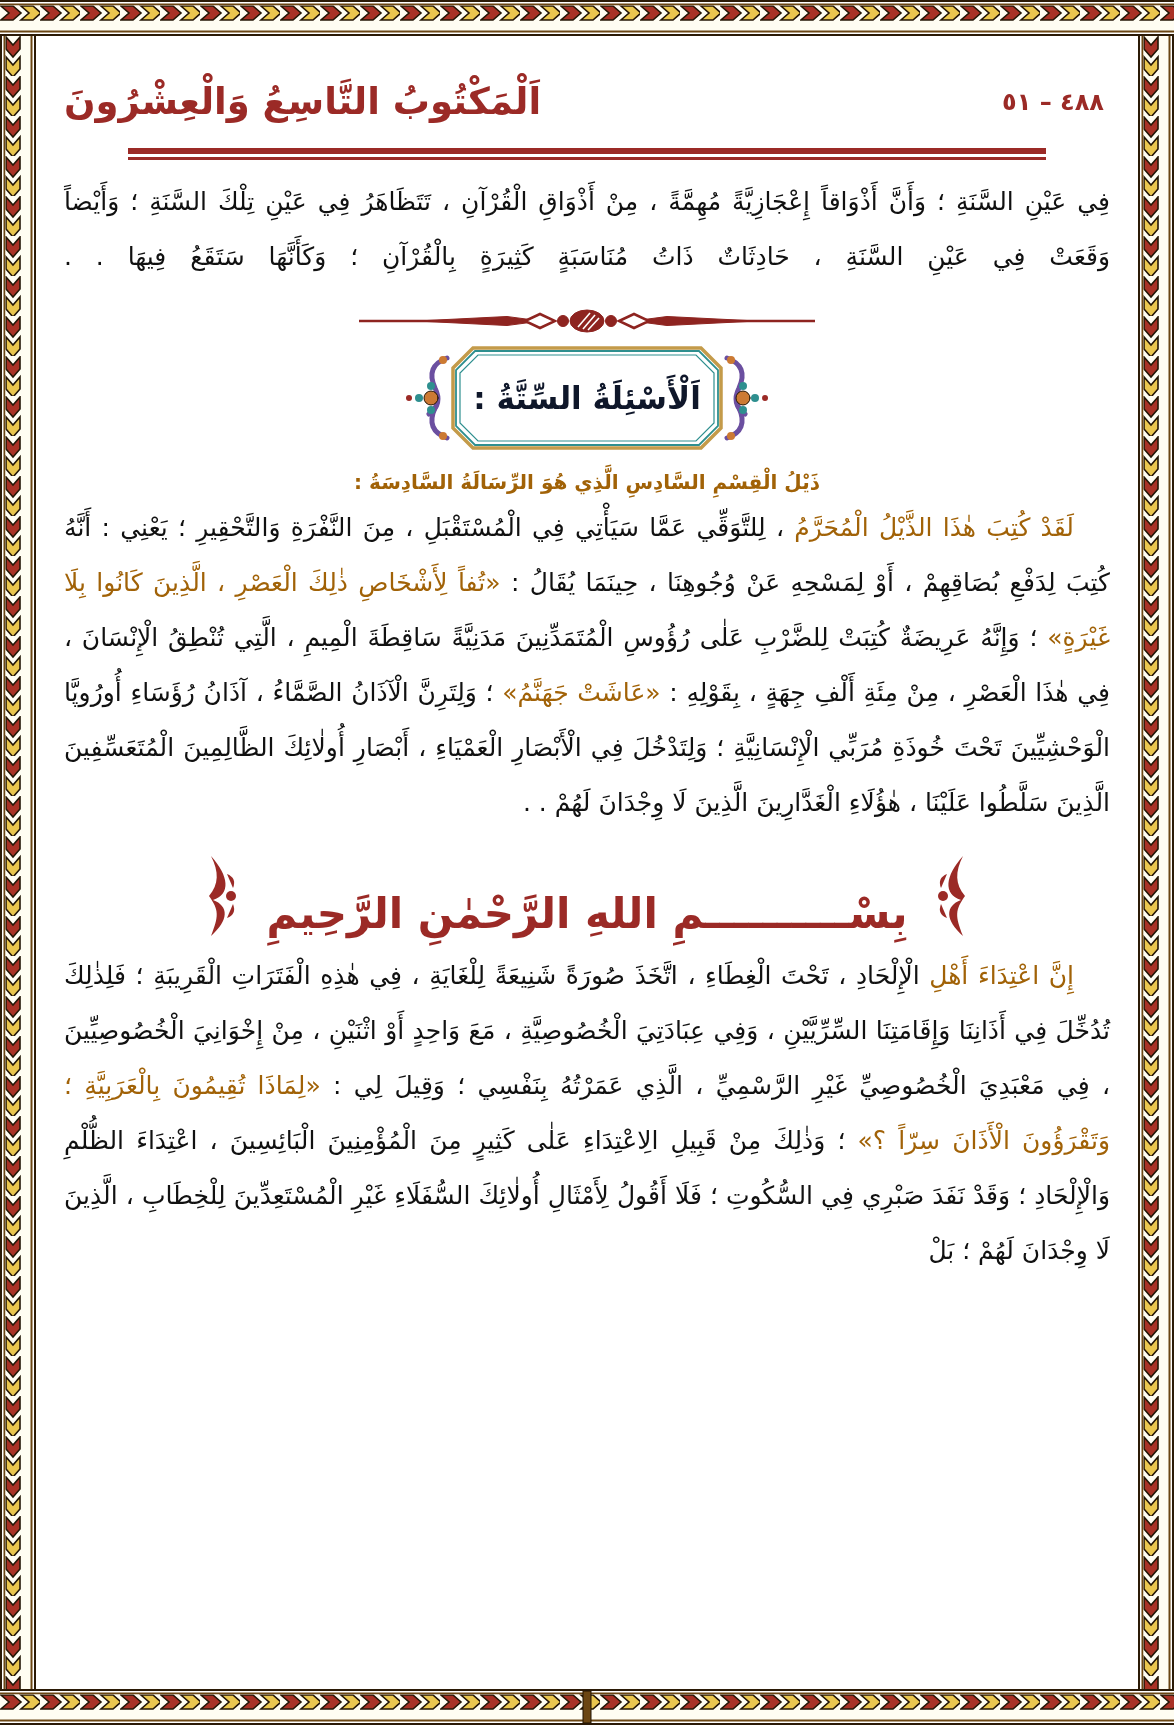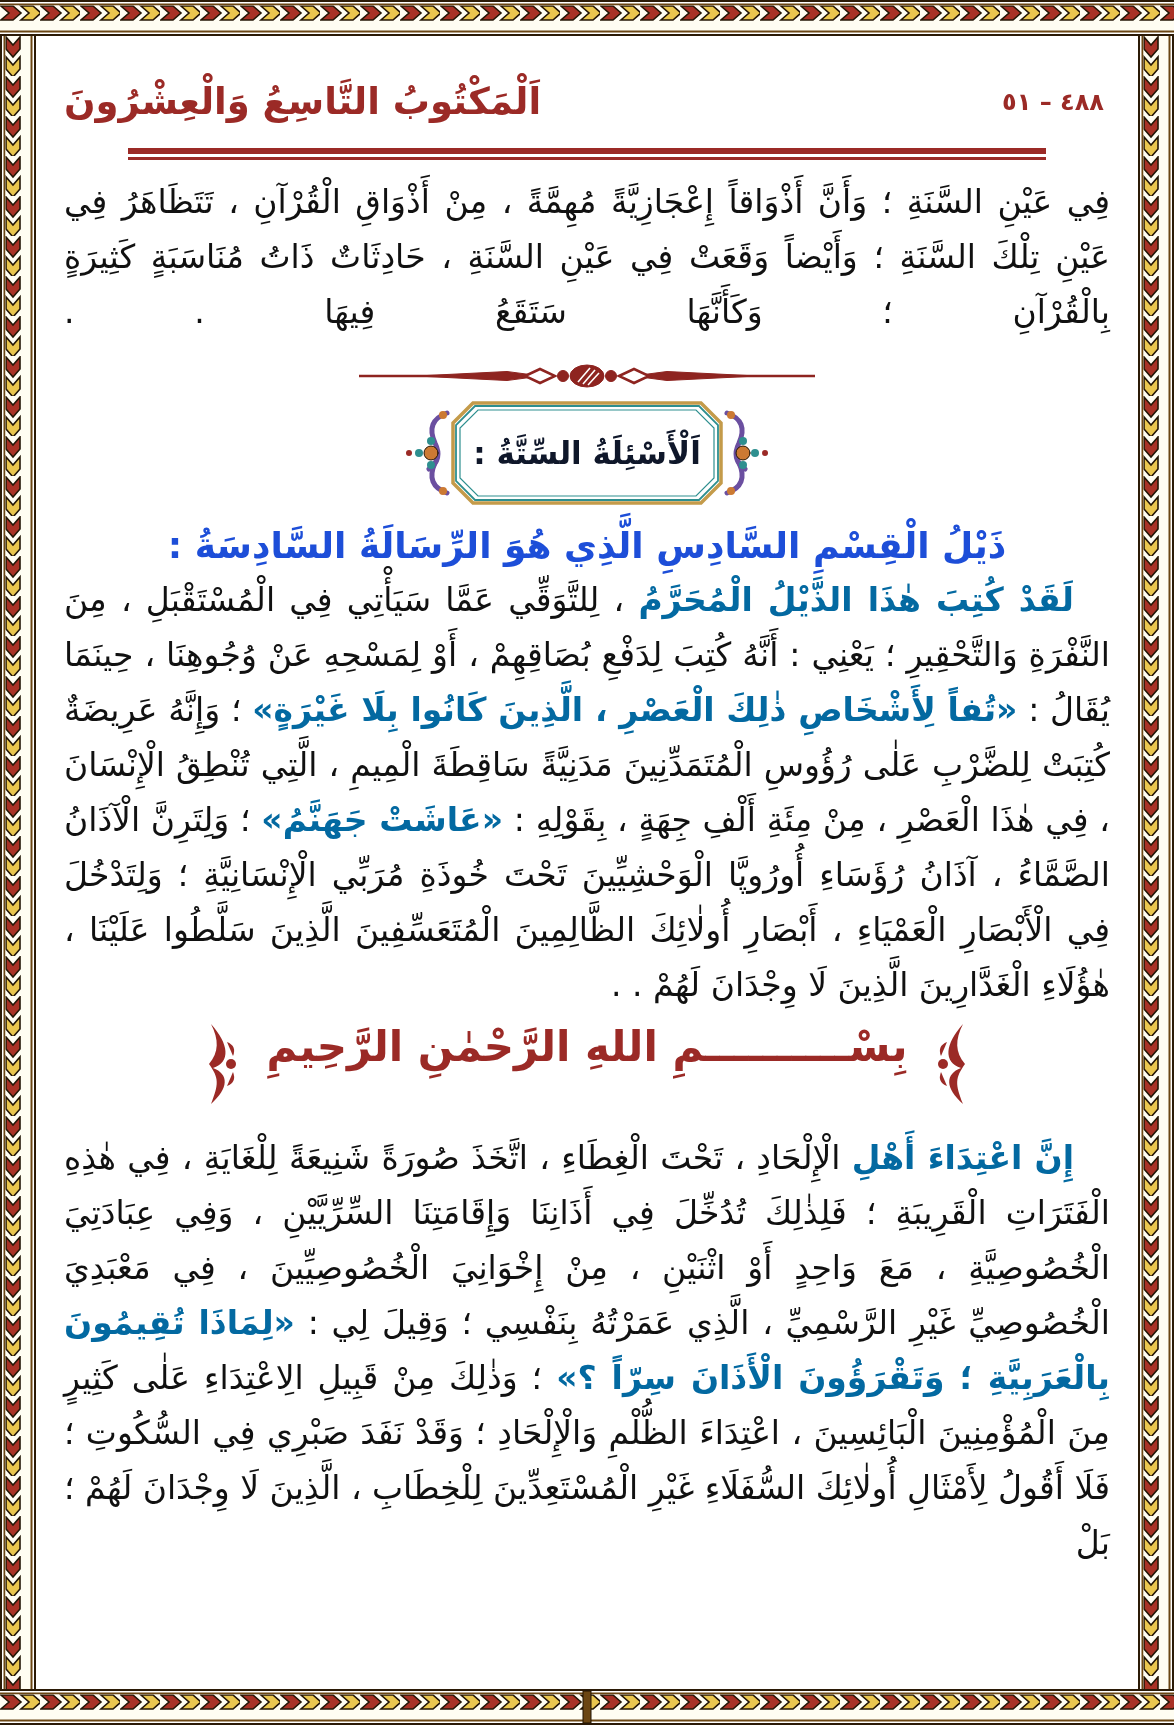--- a/index.html
+++ b/index.html
@@ -35,43 +35,43 @@
     line-height:84px;
   }
   .double-rule{
     width:918px;height:12px;margin:4px auto 0 auto;
     border-top:6px solid #9b2a26;
     border-bottom:3px solid #9b2a26;
     box-sizing:border-box;
   }
   .para{
     margin:0;color:#111111;
-    font-size:33px;line-height:55px;
+    font-size:25px;line-height:55px;
     text-align:justify;
   }
-  .para .red{color:#0369a1;font-weight:bold;}
+  .para .red{color:#a16207;font-weight:normal;}
   .intro{margin-top:14px;text-align-last:justify;}
   .q-para,.final-para{text-indent:36px;margin-top:6px;}
   .divider-wrap{text-align:center;margin-top:22px;line-height:0;}
   
   .box-wrap{position:relative;width:404px;height:108px;margin:8px auto 0 auto;}
   .box-frame-svg{position:absolute;top:0;left:0;}
   .box-title{
     position:absolute;top:0;left:52px;right:52px;bottom:0;
     display:flex;align-items:center;justify-content:center;
     font-size:31px;font-weight:bold;color:#0f172a;
   }
   .section-subtitle{
     margin:18px 0 0 0;text-align:center;
-    font-size:36px;font-weight:bold;color:#1d4ed8;
+    font-size:20px;font-weight:bold;color:#a16207;
   }
   
   .bismillah{
     margin-top:10px;height:98px;
-    display:flex;align-items:flex-start;justify-content:center;gap:26px;
+    display:flex;align-items:flex-end;justify-content:center;gap:26px;
   }
   .bismillah-text{
     font-size:42px;font-weight:bold;color:#9b2a26;white-space:nowrap;
   }
   
   .verse{
     margin:6px 0 0 0;
     font-size:29px;font-weight:bold;line-height:64px;
     text-align:justify;text-align-last:center;
     color:#2b3990;

